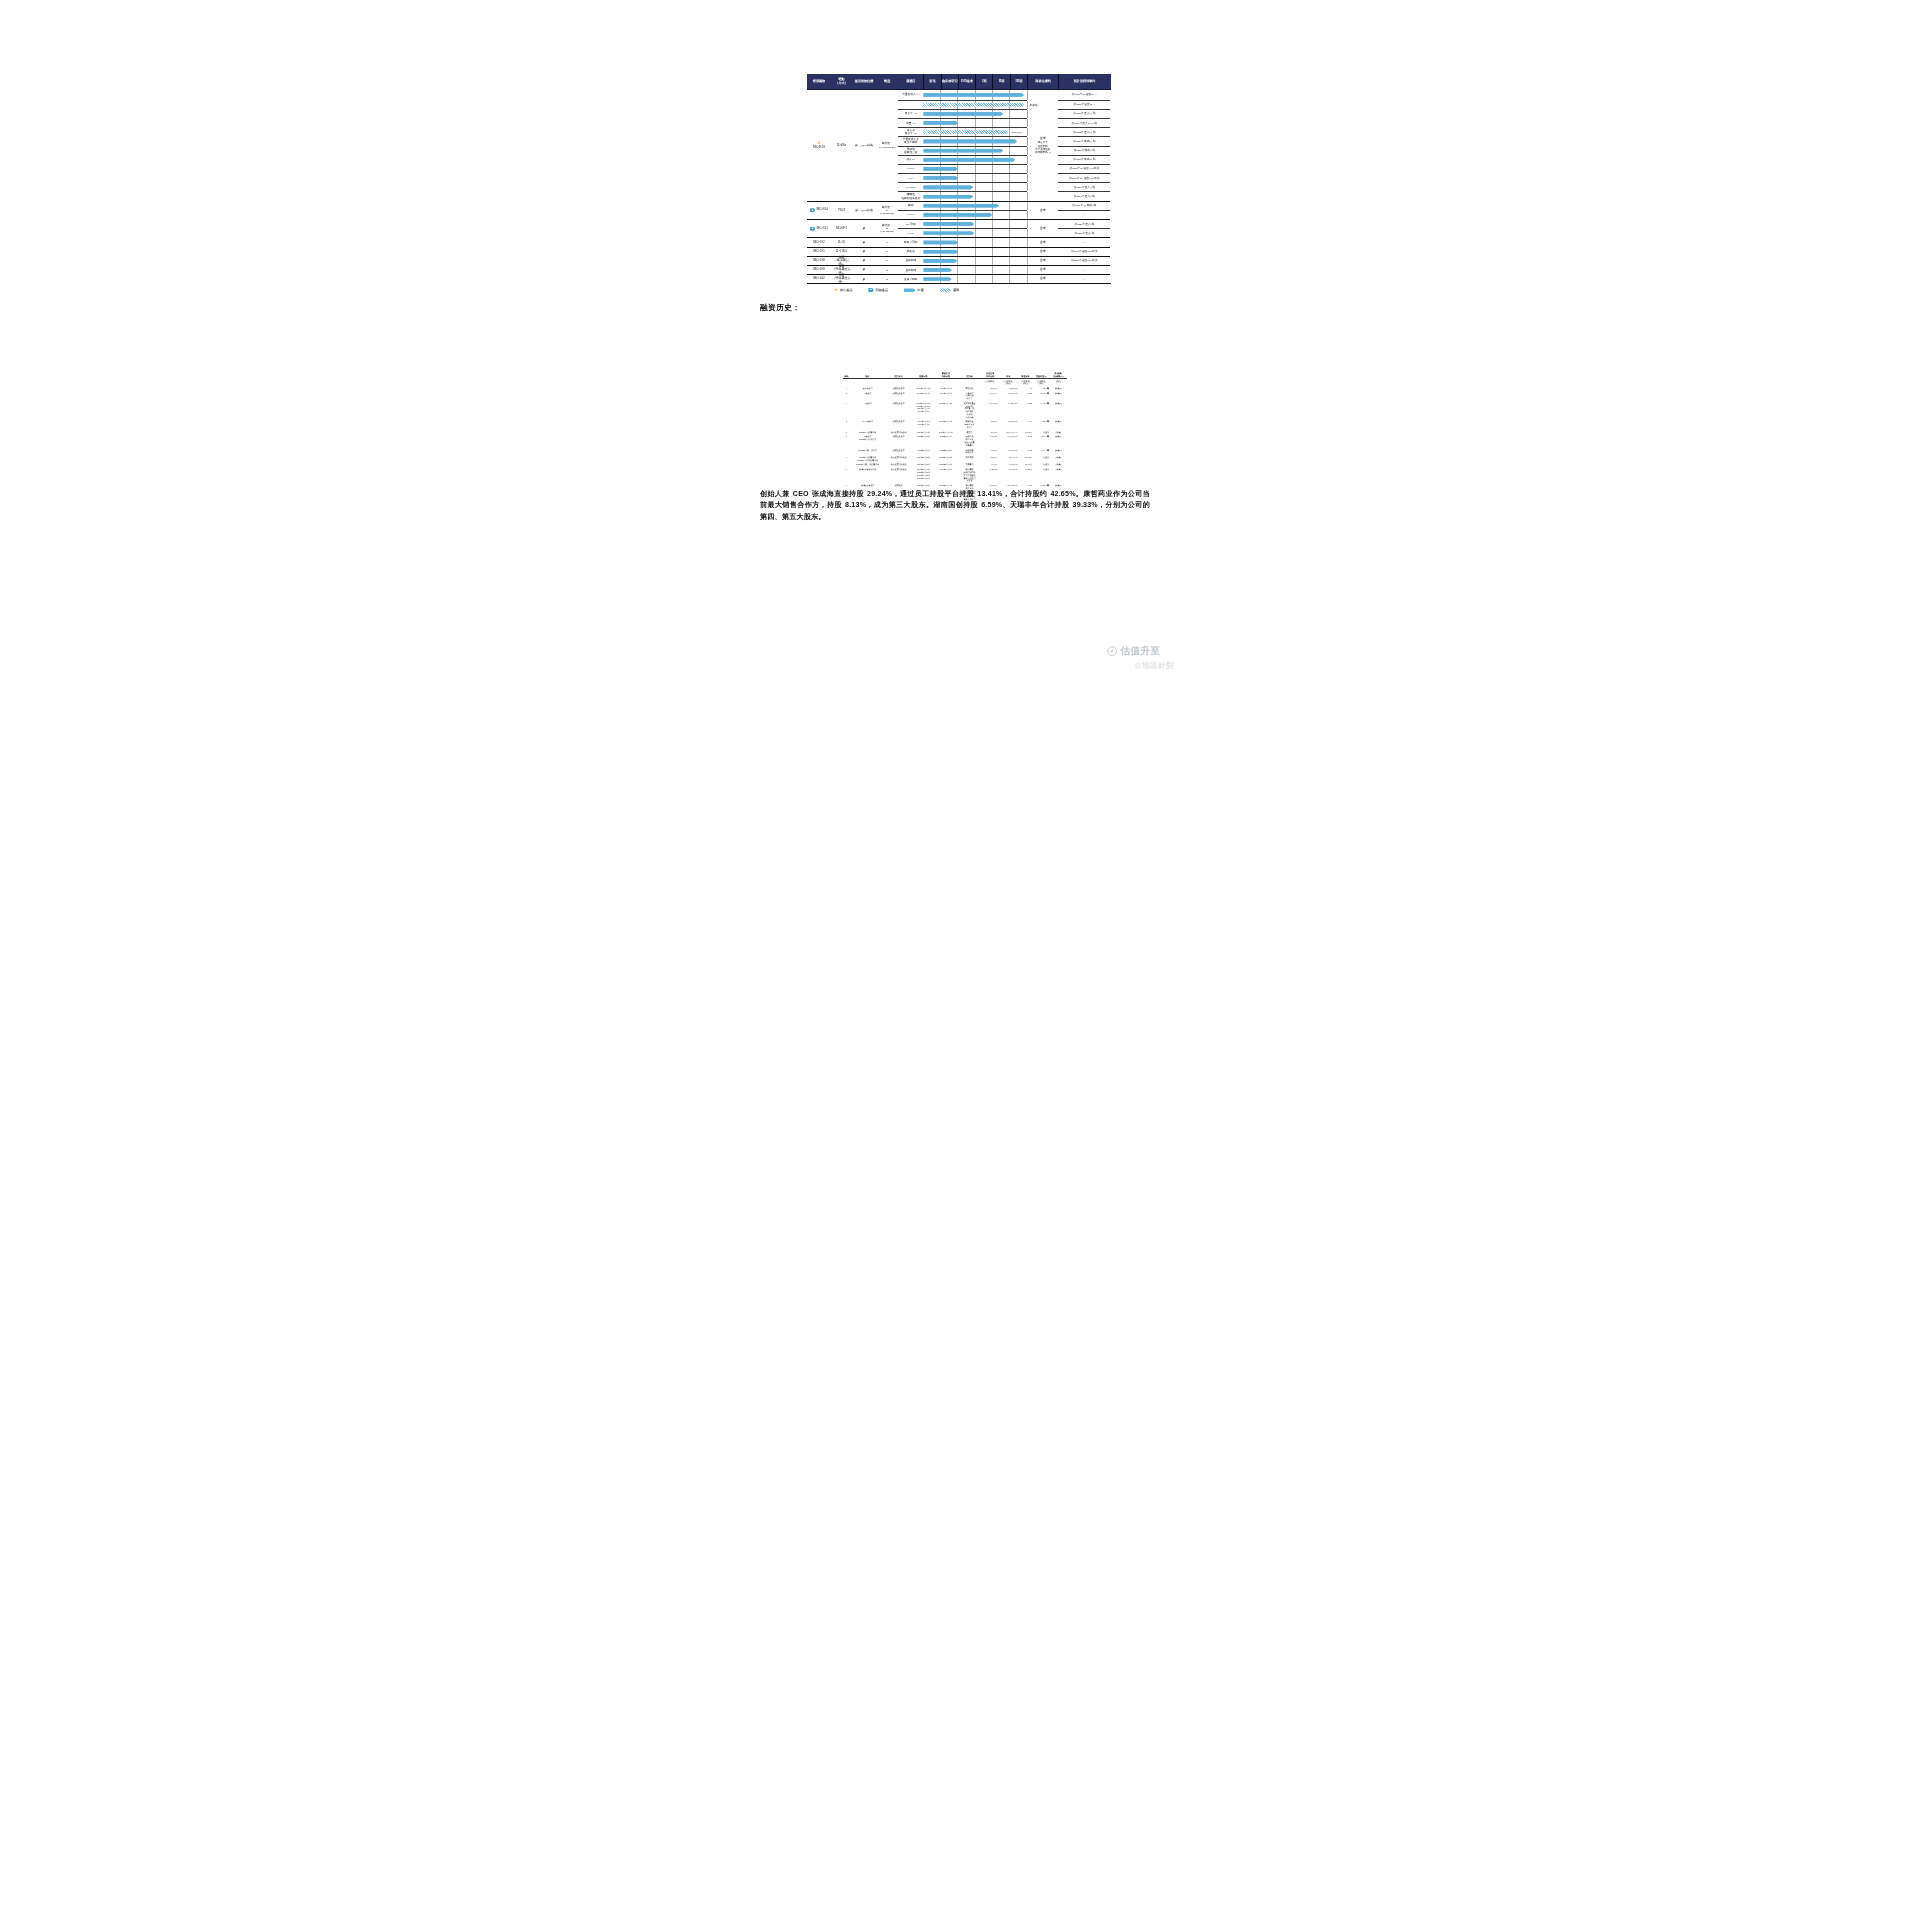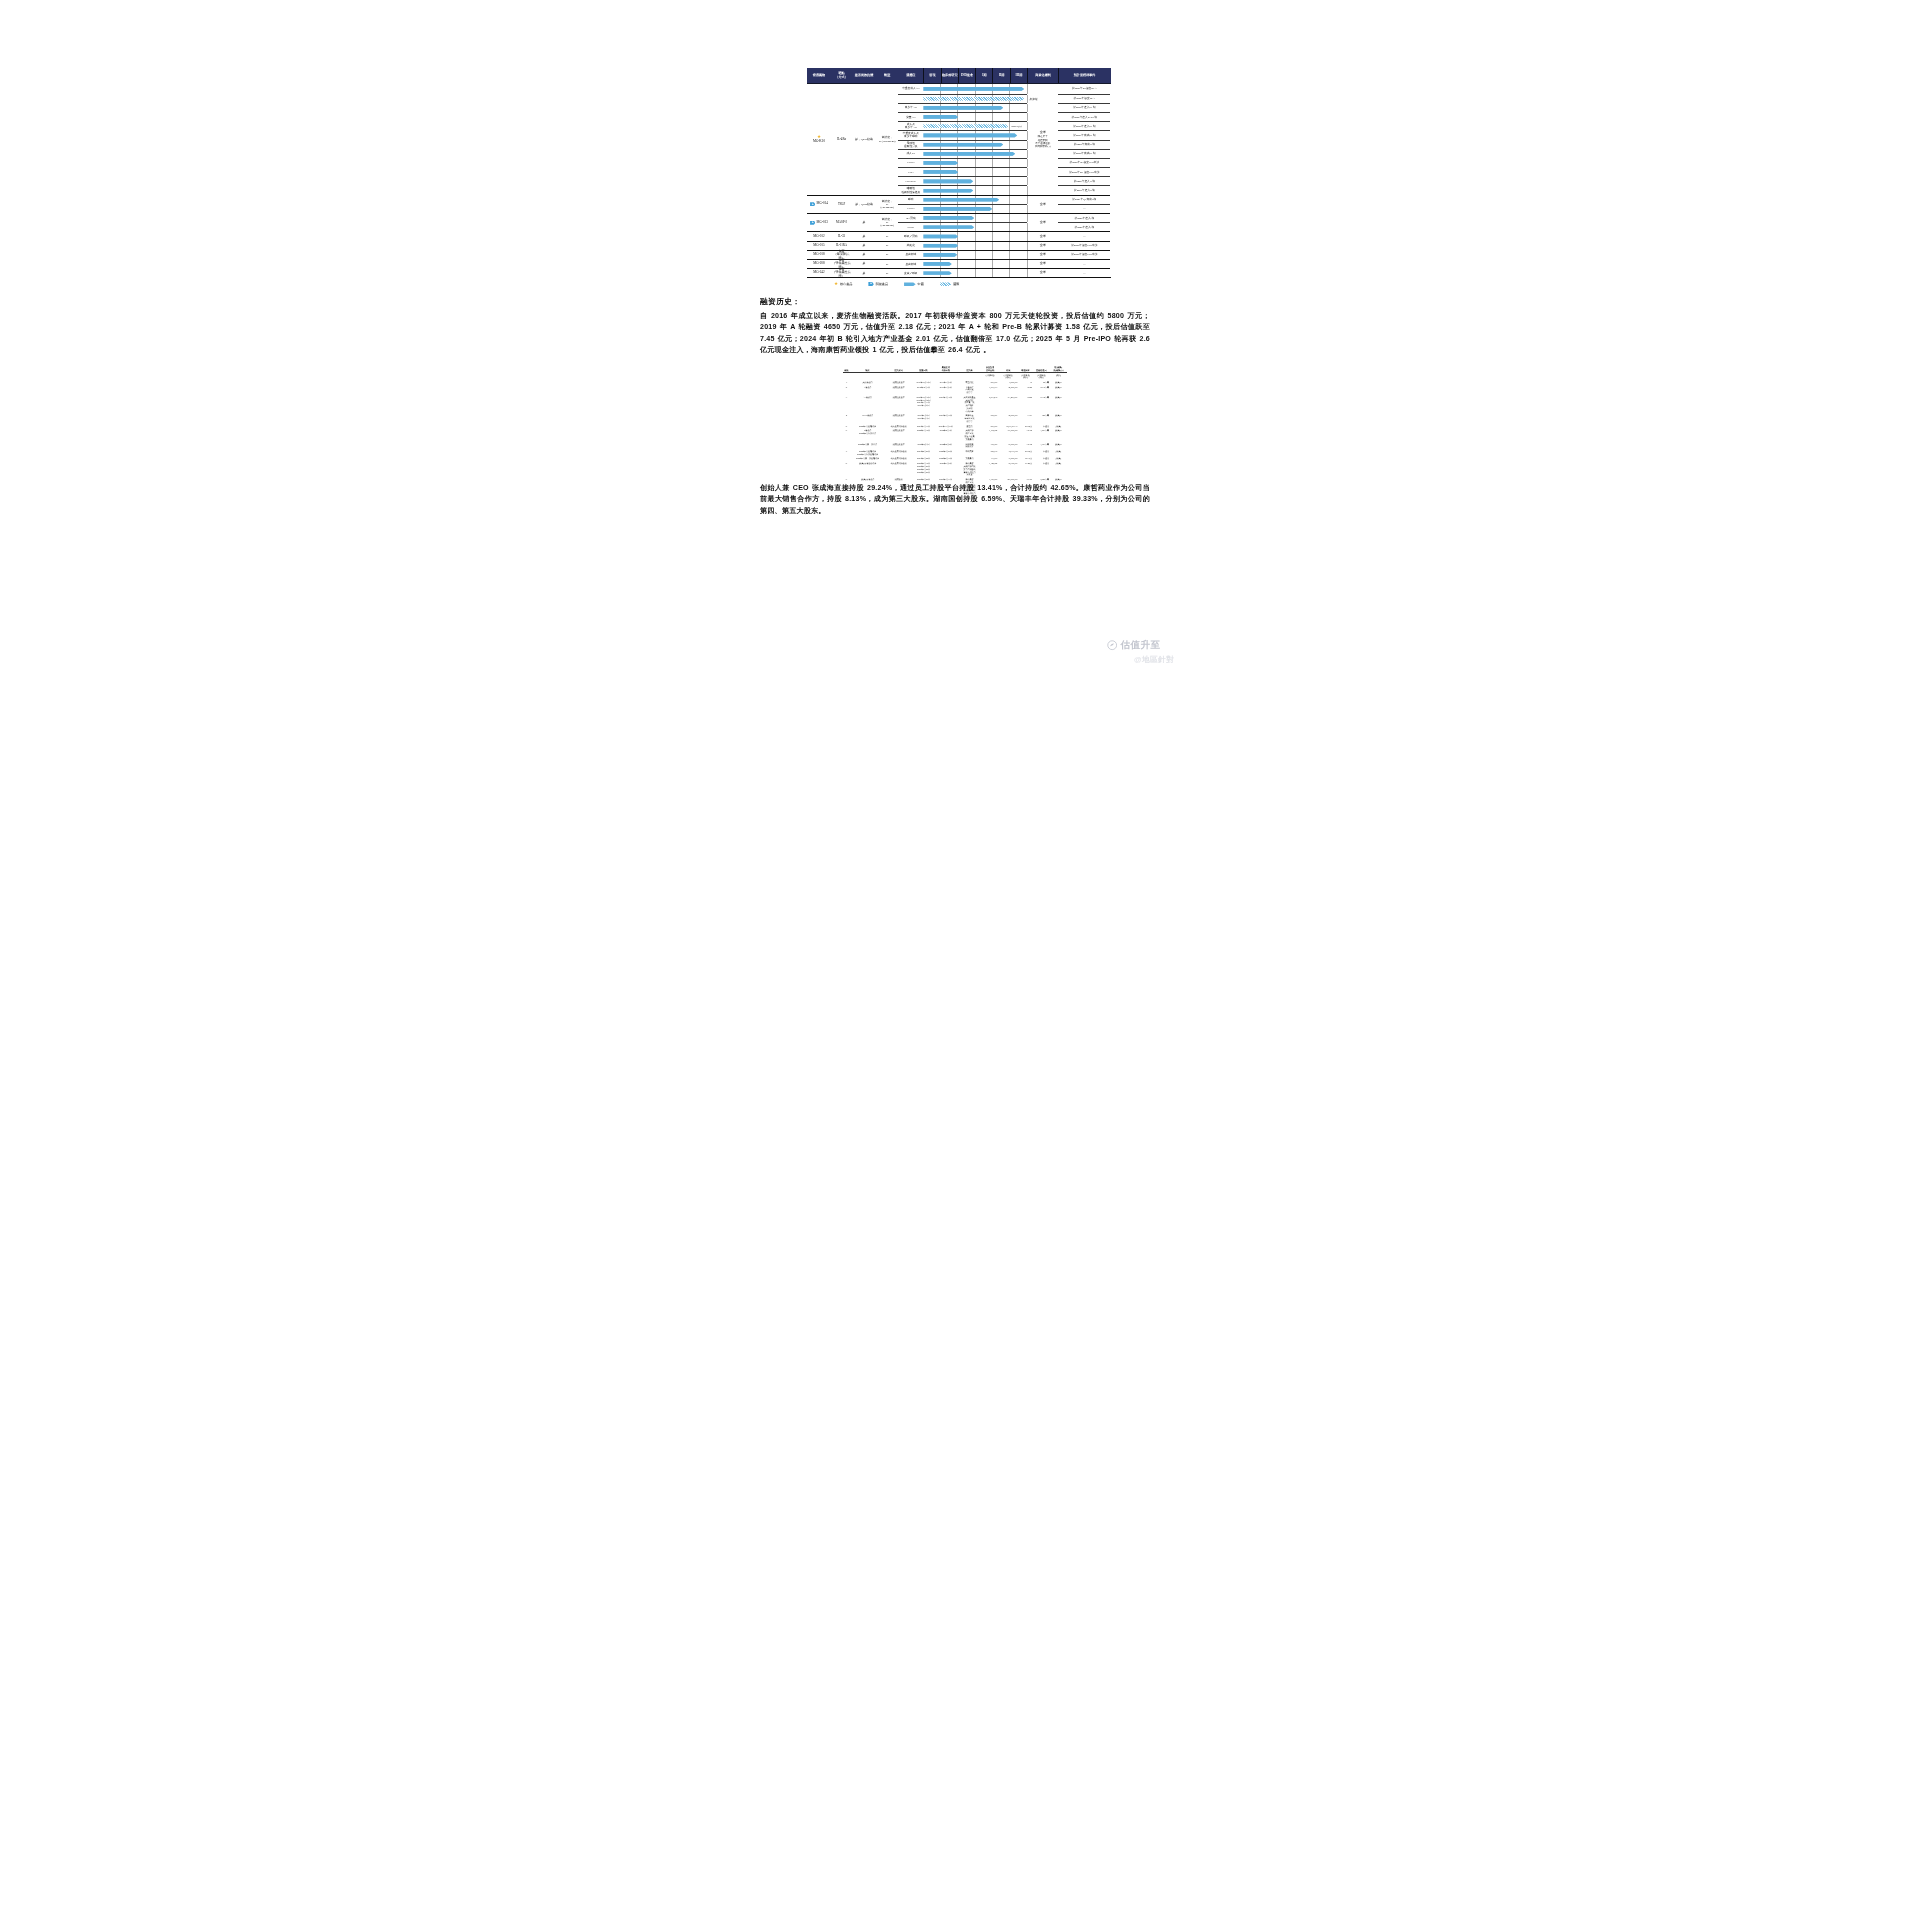--- a/index.html
+++ b/index.html
@@ -1,16 +1,16 @@
 <!DOCTYPE html>
 <html style="font-size:6.2px"><head>
 <meta charset="utf-8">
 <style>
   html,body{margin:0;padding:0;background:#ffffff;}
-  .page{position:relative;width:478px;height:676px;margin:6px auto;background:#fff;overflow:hidden;
+  .page{position:relative;width:478px;height:676px;margin:12px auto;background:#fff;overflow:hidden;
         font-family:"Liberation Sans",sans-serif;color:#111;}
 
   
   .pipeline{position:absolute;left:91px;top:62px;width:304px;font-family:"Liberation Serif",serif;}
   .p-head{display:grid;grid-template-columns:24px 21px 24px 22.3px 25px 17.3px 17.3px 17.3px 17.3px 17.3px 17.3px 31px 52px;
           background:#2b3263;color:#fff;height:15.4px;border-bottom:0.8px solid #141829;}
   .ph{display:flex;align-items:center;justify-content:center;text-align:center;
       font-size:3.1px;font-weight:bold;line-height:1.15;white-space:pre-line;}
   .ph-sep{border-left:0.4px solid #0d101c;}
   .p-grid{display:grid;grid-template-columns:24px 21px 24px 22.3px 25px 104px 31px 52px;
@@ -273,21 +273,20 @@
         </span>
         <span class="li">
           <span class="leg-bar" style="background: repeating-linear-gradient(45deg, rgb(255, 255, 255) 0px, rgb(255, 255, 255) 0.8px, rgb(116, 189, 228) 0.8px, rgb(116, 189, 228) 1.7px);"></span>
           <span>國際</span>
         </span>
       </div>
     </section>
 
   <h2 class="h-fin">融资历史：</h2>
 
-  <p class="para para1">自 2016 年成立以来，麦济生物融资活跃。2017 年初获得华盖资本 800 万元天使轮投资，投后估值约 5800 万元；2019 年 A 轮融资 4650 万元，估值升至 2.18 亿元；2021 年 A + 轮和 Pre-B 轮累计募资 1.58 亿元，投后估值跃至 7.45 亿元；2024 年初 B 轮引入地方产业基金 2.01 亿元，估值翻倍至 17.0 亿元；2025 年 5 月 Pre-IPO 轮再获 2.6 亿元现金注入，海南康哲药业领投 1 亿元，投后估值攀至 26.4 亿元 。</p>
 
   <section class="fintable" id="fintable">
       <table>
         <colgroup>
           <col style="width: 7px;">
           <col style="width: 35px;">
           <col style="width: 27px;">
           <col style="width: 22.3px;">
           <col style="width: 22.3px;">
           <col style="width: 25px;">

